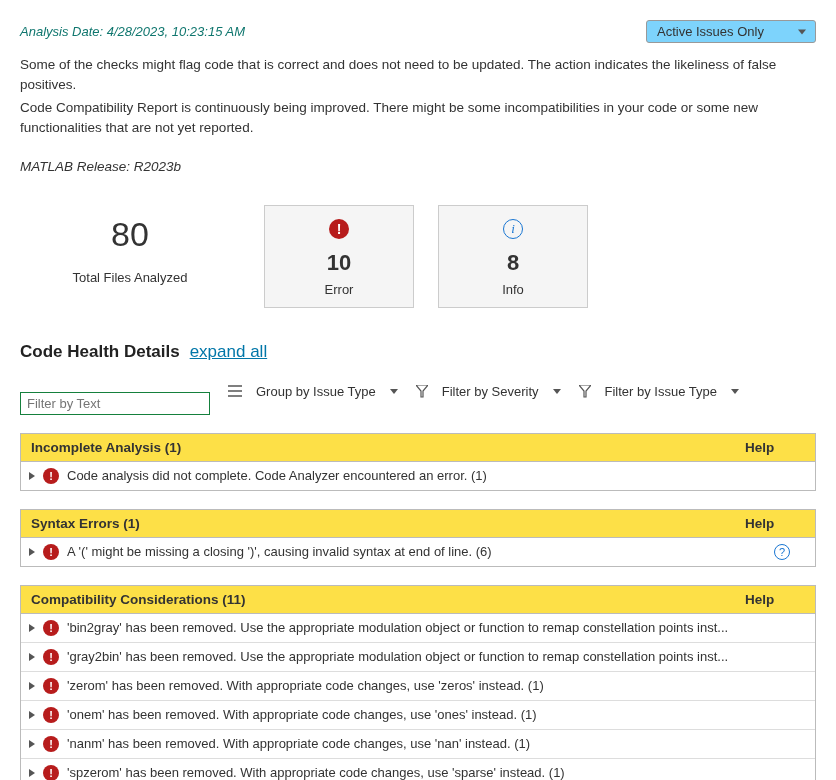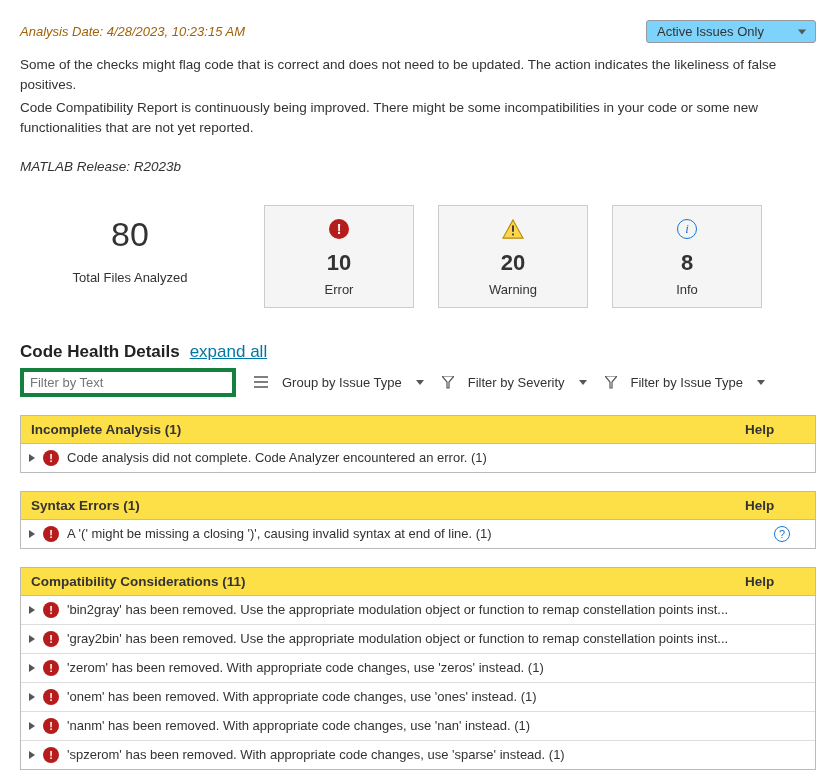--- a/index.html
+++ b/index.html
@@ -20,21 +20,21 @@
   }
   .title-block { display: flex; align-items: baseline; gap: 18px; }
   h1 {
     font-size: 24px;
     font-weight: 400;
     color: #b84b1f;
     margin: 0;
   }
   .analysis-date {
     font-style: italic;
-    color: #a16207;
+    color: #0f766e;
     font-size: 13px;
   }
   .dropdown {
     border: 1px solid #999;
     border-radius: 3px;
     padding: 3px 28px 3px 10px;
     font-size: 13px;
     min-width: 170px;
     position: relative;
     background: #7dd3fc;
@@ -106,22 +106,23 @@
   .section-header h2 {
     font-size: 17px; font-weight: bold; margin:0; color:#222;
   }
   .expand-all {
     color: #0076a8; font-size: 17px; text-decoration: underline; cursor:pointer;
   }
   .toolbar {
     display:flex; align-items:center; gap: 18px; margin: 6px 0 18px 0;
   }
   .filter-input {
-    border: 4px solid #15803d; padding: 3px 6px; font-size: 13px;
-    width: 216px;
+    border: 1px solid #15803d; padding: 3px 6px; font-size: 13px;
+    width: 190px;
+    margin-top: 24px;
   }
   .tb-btn {
     display:inline-flex; align-items:center; gap:14px;
     font-size:13px; color:#333; cursor:pointer;
   }
   .tb-btn .caret {
     border-left:4px solid transparent; border-right:4px solid transparent;
     border-top:5px solid #555;
   }
   .tb-icon { display:inline-flex; align-items:center; }
@@ -175,31 +176,20 @@
   <div class="summary-total">
     <div class="big">80</div>
     <div class="lbl">Total Files Analyzed</div>
   </div>
   <div class="card">
     <div class="icon-wrap">
         <span class="icon-error">!</span>
       </div>
     <div class="count">10</div>
     <div class="lbl">Error</div>
-  </div>
-  <div class="card">
-    <div class="icon-wrap icon-warning">
-      <svg viewBox="0 0 24 22">
-          <polygon points="12,1 23,21 1,21" fill="#ffd54f" stroke="#b28900" stroke-width="1.2"></polygon>
-          <rect x="11" y="7" width="2" height="7" fill="#333"></rect>
-          <rect x="11" y="16" width="2" height="2" fill="#333"></rect>
-        </svg>
-    </div>
-    <div class="count">20</div>
-    <div class="lbl">Warning</div>
   </div>
   <div class="card">
     <div class="icon-wrap">
         <span class="icon-info">i</span>
       </div>
     <div class="count">8</div>
     <div class="lbl">Info</div>
   </div>
 </div>
 
@@ -255,21 +245,21 @@
       </div>
     </div>
     <div class="group">
       <div class="group-header">
         <span>Syntax Errors (1)</span>
         <span class="help-col">Help</span>
       </div>
       <div class="issue-row">
         <span class="tri"></span>
         <span class="icon-error-small">!</span>
-        <span class="row-text">A '(' might be missing a closing ')', causing invalid syntax at end of line. (1)</span>
+        <span class="row-text">A '(' might be missing a closing ')', causing invalid syntax at end of line. (6)</span>
         <span class="help-cell">
           <span class="icon-help">?</span>
         </span>
       </div>
     </div>
     <div class="group">
       <div class="group-header">
         <span>Compatibility Considerations (11)</span>
         <span class="help-col">Help</span>
       </div>

